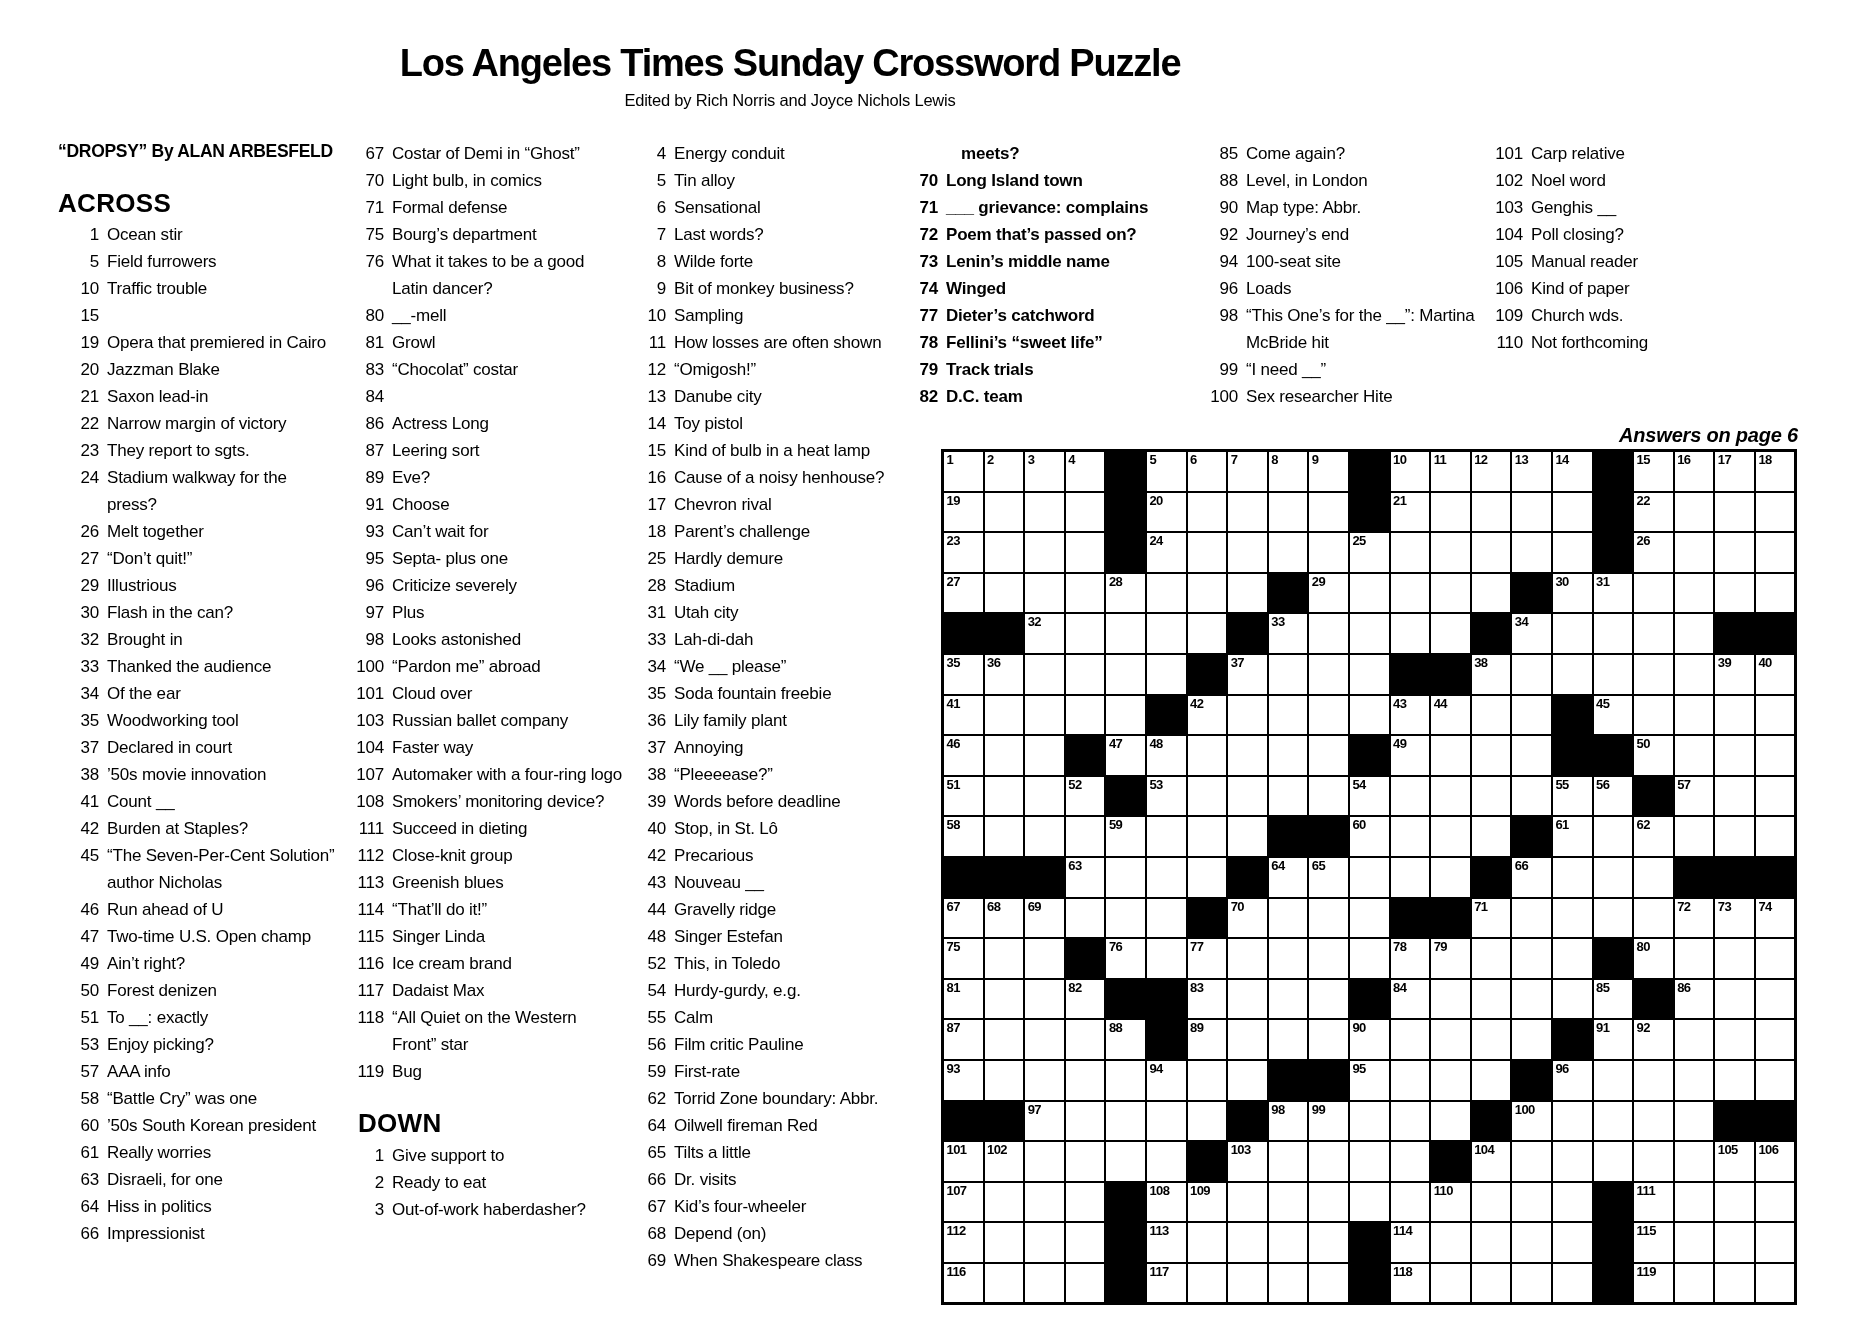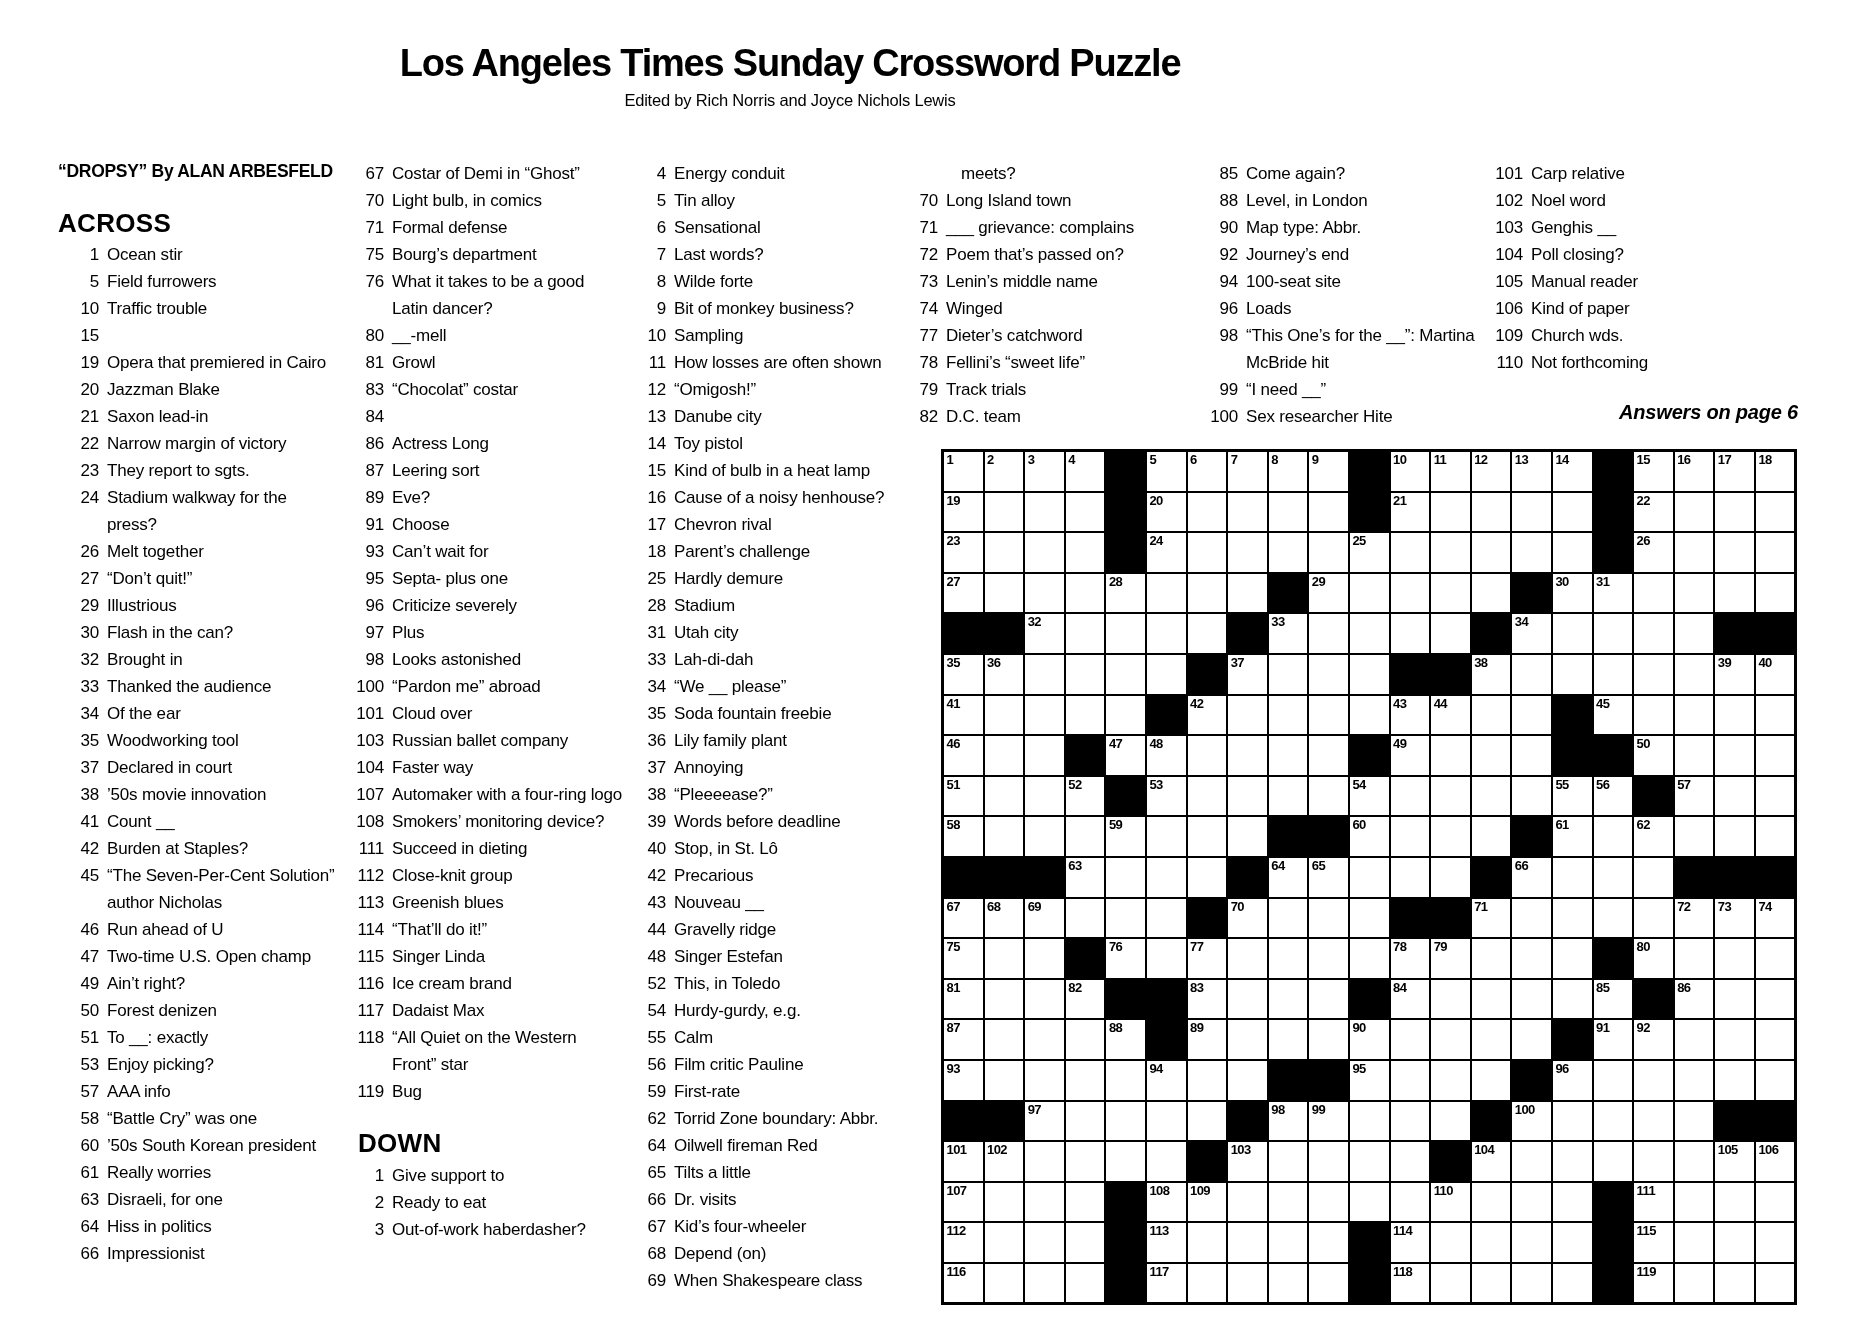--- a/index.html
+++ b/index.html
@@ -1,36 +1,36 @@
 <!DOCTYPE html>
 <html><head>
 <meta charset="utf-8">
 <style>
   html,body{margin:0;padding:0;background:#fff;}
   .page{position:relative;width:1864px;height:1342px;background:#ffffff;
         font-family:"Liberation Sans",sans-serif;color:#000;overflow:hidden;}
   .masthead{position:absolute;left:0;top:42px;width:1580px;text-align:center;}
   .masthead h1{margin:0;font-size:38px;font-weight:700;letter-spacing:-1.2px;}
   .subtitle{font-size:16.5px;margin-top:6px;letter-spacing:-0.2px;}
-  .col{position:absolute;top:160px;--numw:34px;}
+  .col{position:absolute;top:140px;--numw:34px;}
   #col1{left:58px;--numw:41px;}
   #col2{left:350px;}
   #col3{left:632px;}
-  #col4{left:904px;}
+  #col4{left:904px;font-weight:bold;}
   #col5{left:1204px;}
   #col6{left:1489px;}
   .byline{font-size:17.5px;font-weight:700;line-height:22px;letter-spacing:-0.3px;white-space:nowrap;}
   .list-heading{font-size:26px;font-weight:700;line-height:24px;letter-spacing:0.3px;
                 margin-top:29px;margin-bottom:6px;}
   #col2 .list-heading{margin-top:26px;margin-bottom:7px;margin-left:8px;}
   .clue{display:flex;font-size:17px;line-height:27px;letter-spacing:-0.2px;}
   .clue .num{flex:0 0 var(--numw);text-align:right;padding-right:8px;}
   .clue .txt{width:232px;}
   .cont{font-size:17px;line-height:27px;letter-spacing:-0.2px;margin-left:57px;}
-  .answers-note{position:absolute;top:401px;right:66px;font-size:20px;font-weight:700;
+  .answers-note{position:absolute;top:424px;right:66px;font-size:20px;font-weight:700;
                 font-style:italic;letter-spacing:-0.2px;}
   #grid{position:absolute;left:941px;top:449px;display:grid;
         grid-template-columns:repeat(21,38.6px);grid-auto-rows:38.6px;gap:2px;
         background:#000;padding:2px;border:1px solid #000;}
   .cell{background:#fff;position:relative;}
   .cell.black{background:#000;}
   .cnum{position:absolute;top:1px;left:2.5px;font-size:13px;font-weight:700;
         letter-spacing:-0.6px;line-height:13px;}
 </style>
 </head>

